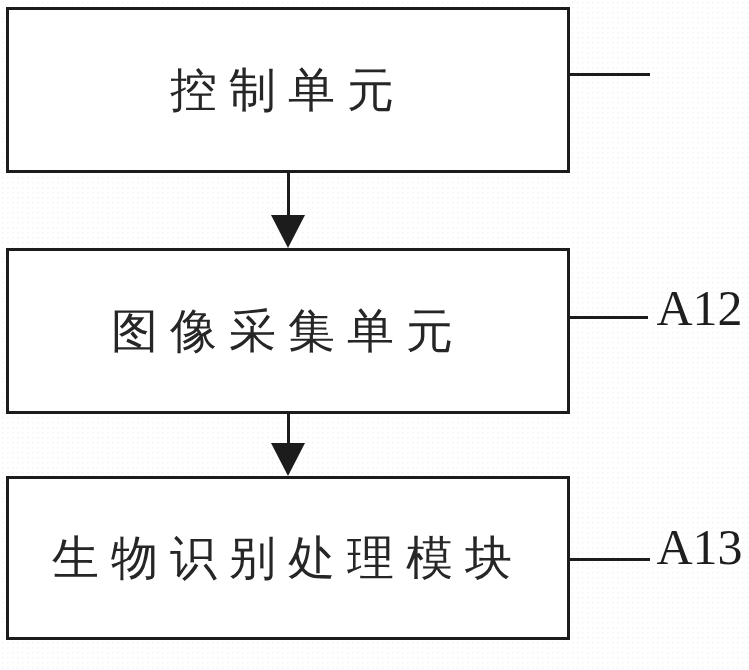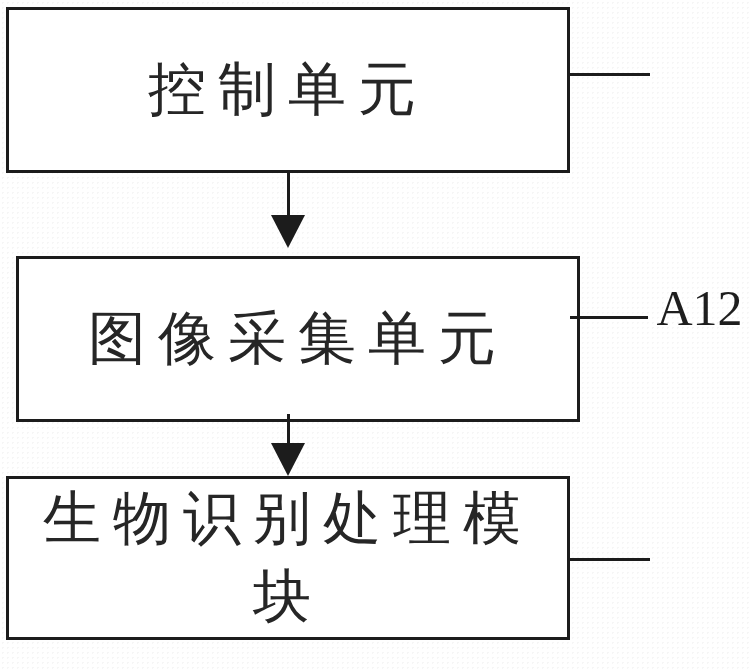--- a/index.html
+++ b/index.html
@@ -23,25 +23,25 @@
     left: 6px;
     width: 564px;
     border: 3px solid #1c1c1c;
     background: #ffffff;
     display: flex;
     align-items: center;
     justify-content: center;
     text-align: center;
   }
   .box1 { top: 7px;   height: 166px; }
-  .box2 { top: 256px; height: 166px; margin-left: 10px; }
+  .box2 { top: 248px; height: 166px; }
   .box3 { top: 476px; height: 164px; }
   .box-label {
     color: #262626;
-    font-size: 58px;
+    font-size: 47px;
     letter-spacing: 12px;
     line-height: 78px;
     font-family: "Liberation Serif", serif;
   }
   .box3 .box-label {
     max-width: 540px;
   }
   .arrow-shaft {
     position: absolute;
     width: 3px;
@@ -104,14 +104,15 @@
 
   <div class="box box3">
     <span class="box-label">生物识别处理模块</span>
   </div>
 
   <div class="ref-line line1"></div>
   <div class="ref-line line2"></div>
   <div class="ref-line line3"></div>
 
   <div class="ref-label ref2">A12</div>
+  <div class="ref-label ref3">A13</div>
 
 </div>
 
 </body></html>

